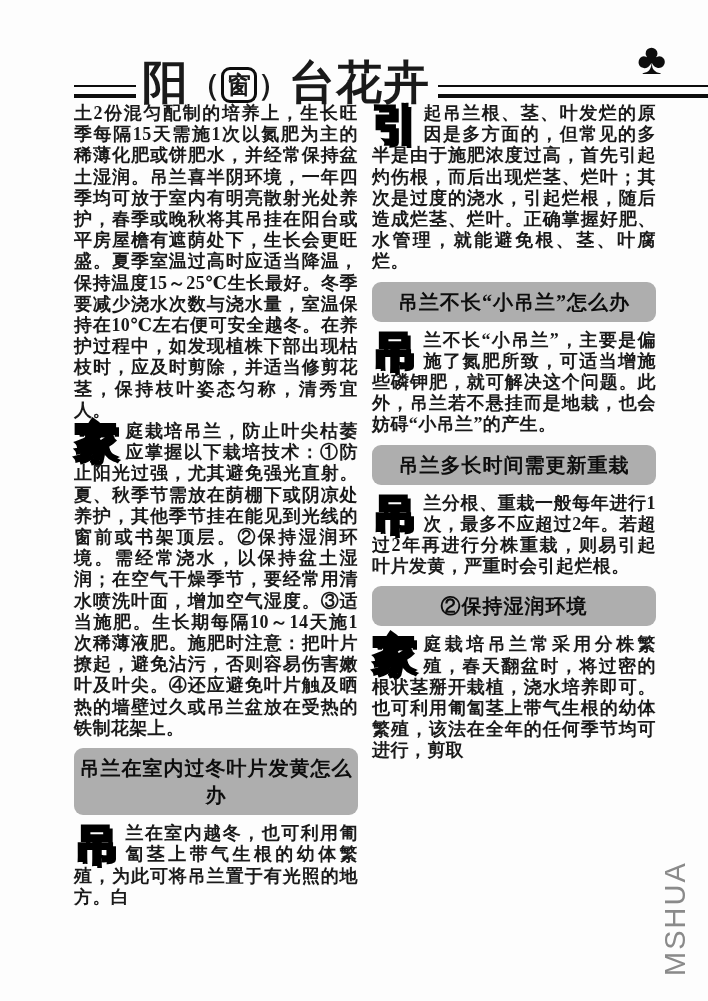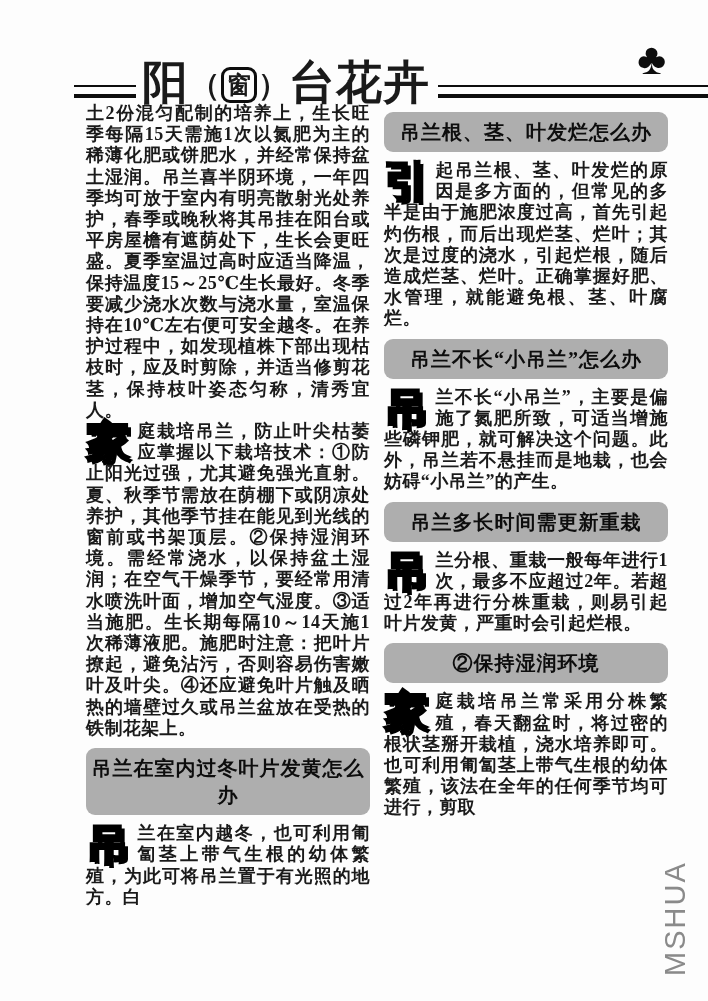--- a/index.html
+++ b/index.html
@@ -37,21 +37,21 @@
   .t-paren{font-size:30px;font-weight:700;line-height:1;margin:0 1px;position:relative;top:2px;}
   .t-box{
     display:inline-block;border:3px solid #0d0d0d;border-radius:9px;
     font-size:24px;font-weight:700;line-height:1;padding:3px 3px;position:relative;top:2px;
   }
   .tree{
     position:absolute;right:42px;top:-16px;font-size:44px;color:#0d0d0d;line-height:1;
   }
   
   .columns{
-    position:absolute;left:86px;top:103px;width:582px;
+    position:absolute;left:74px;top:103px;width:582px;
     display:flex;gap:14px;
   }
   .col{width:284px;}
   .body-text{
     font-size:18px;line-height:21.2px;letter-spacing:0.4px;
     text-align:justify;font-weight:700;margin:0;
   }
   .sec-head{
     background:#aeaeae;
     background-image:radial-gradient(#a3a3a3 14%, transparent 15%);
@@ -113,21 +113,20 @@
       </p>
 
       <div class="sec-head">吊兰在室内过冬叶片发黄怎么办</div>
       <p class="body-text">
         <span class="dropcap">吊</span><span>兰在室内越冬，也可利用匍匐茎上带气生根的幼体繁殖，为此可将吊兰置于有光照的地方。白</span>
       </p>
     </div>
 
     <div class="col">
 
-      <div class="sec-head">吊兰根、茎、叶发烂怎么办</div>
       <p class="body-text">
         <span class="dropcap">引</span><span>起吊兰根、茎、叶发烂的原因是多方面的，但常见的多半是由于施肥浓度过高，首先引起灼伤根，而后出现烂茎、烂叶；其次是过度的浇水，引起烂根，随后造成烂茎、烂叶。正确掌握好肥、水管理，就能避免根、茎、叶腐烂。</span>
       </p>
 
       <div class="sec-head">吊兰不长“小吊兰”怎么办</div>
       <p class="body-text">
         <span class="dropcap">吊</span><span>兰不长“小吊兰”，主要是偏施了氮肥所致，可适当增施些磷钾肥，就可解决这个问题。此外，吊兰若不悬挂而是地栽，也会妨碍“小吊兰”的产生。</span>
       </p>
 
       <div class="sec-head">吊兰多长时间需更新重栽</div>

